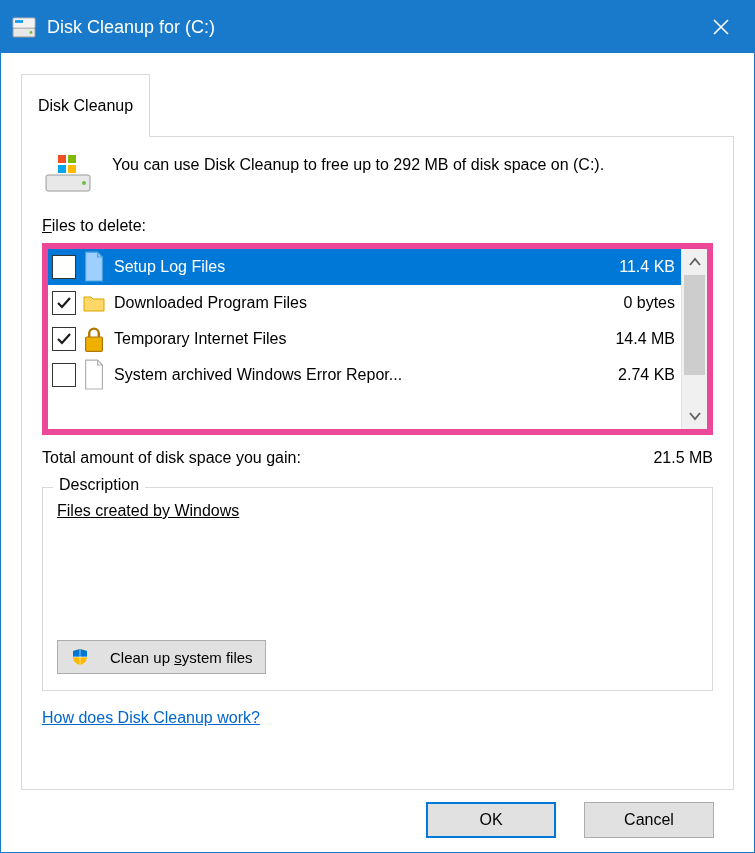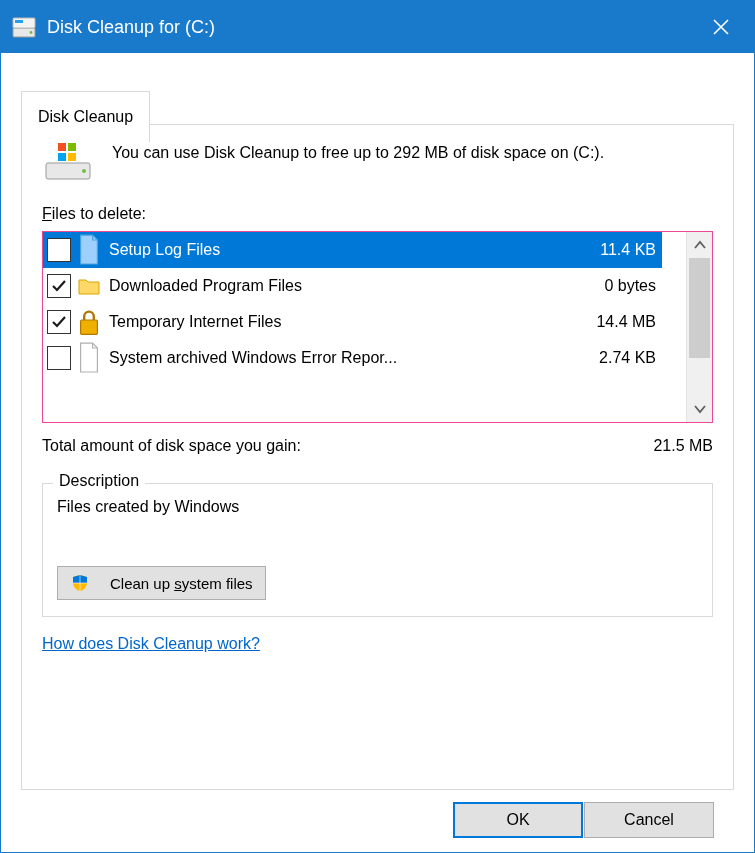--- a/index.html
+++ b/index.html
@@ -54,49 +54,48 @@
   background: #fff;
   padding: 20px 20px 14px 20px;
   display: flex;
   flex-direction: column;
 }
 .tabstrip { display: flex; }
 .tab {
   border: 1px solid #d9d9d9;
   border-bottom: none;
   background: #fff;
-  padding: 16px 16px;
+  padding: 22px 16px;
   font-size: 16px;
   position: relative;
-  top: 18px;
+  top: 1px;
   z-index: 2;
   cursor: pointer;
 }
 .tabpanel {
   border: 1px solid #d9d9d9;
   flex: 1;
   padding: 16px 20px 18px 20px;
   display: flex;
   flex-direction: column;
 }
 .intro {
   display: flex;
   gap: 18px;
   margin-bottom: 22px;
 }
 .intro-icon { width: 52px; height: 42px; flex-shrink: 0; }
 .intro-text { line-height: 1.45; font-size: 16px; }
 .label-row { margin-bottom: 8px; font-size: 16px; }
 .label-row .ul { text-decoration: underline; }
 .filelist {
-  border: 1px solid #ec4899;
+  border: 6px solid #ec4899;
   height: 192px;
   display: flex;
   margin-bottom: 14px;
-  gap: 24px;
 }
 .filelist-items {
   flex: 1;
   overflow: hidden;
   display: flex;
   flex-direction: column;
 }
 .filelist-row {
   display: flex;
   align-items: center;
@@ -152,37 +151,37 @@
   position: absolute;
   top: 0; left: 2px; right: 2px;
   height: 100px;
   background: #cdcdcd;
   cursor: pointer;
 }
 .total-row {
   display: flex;
   justify-content: space-between;
   font-size: 16px;
-  margin-bottom: 28px;
+  margin-bottom: 20px;
 }
 .fieldset {
   border: 1px solid #d9d9d9;
   padding: 14px 14px 16px 14px;
   position: relative;
   margin-bottom: 18px;
 }
 .fieldset-legend {
   position: absolute;
   top: -12px;
   left: 10px;
   background: #fff;
   padding: 0 6px;
   font-size: 16px;
 }
-.fieldset-text { font-size: 16px; margin-bottom: 50px; }
+.fieldset-text { font-size: 16px; margin-bottom: 120px; text-decoration: underline; }
 .cleanup-btn {
   background: #e1e1e1;
   border: 1px solid #adadad;
   padding: 6px 12px;
   font-size: 15px;
   display: inline-flex;
   align-items: center;
   gap: 20px;
   cursor: pointer;
 }
@@ -190,21 +189,21 @@
 .cleanup-btn .ul { text-decoration: underline; }
 .link {
   color: #0066cc;
   text-decoration: underline;
   font-size: 16px;
   cursor: pointer;
 }
 .button-row {
   display: flex;
   justify-content: flex-end;
-  gap: 1px;
+  gap: 28px;
   padding: 12px 20px 0 0;
 }
 .btn {
   min-width: 130px;
   height: 36px;
   font-size: 16px;
   border: 1px solid #adadad;
   background: #e1e1e1;
   cursor: pointer;
   display: flex;

